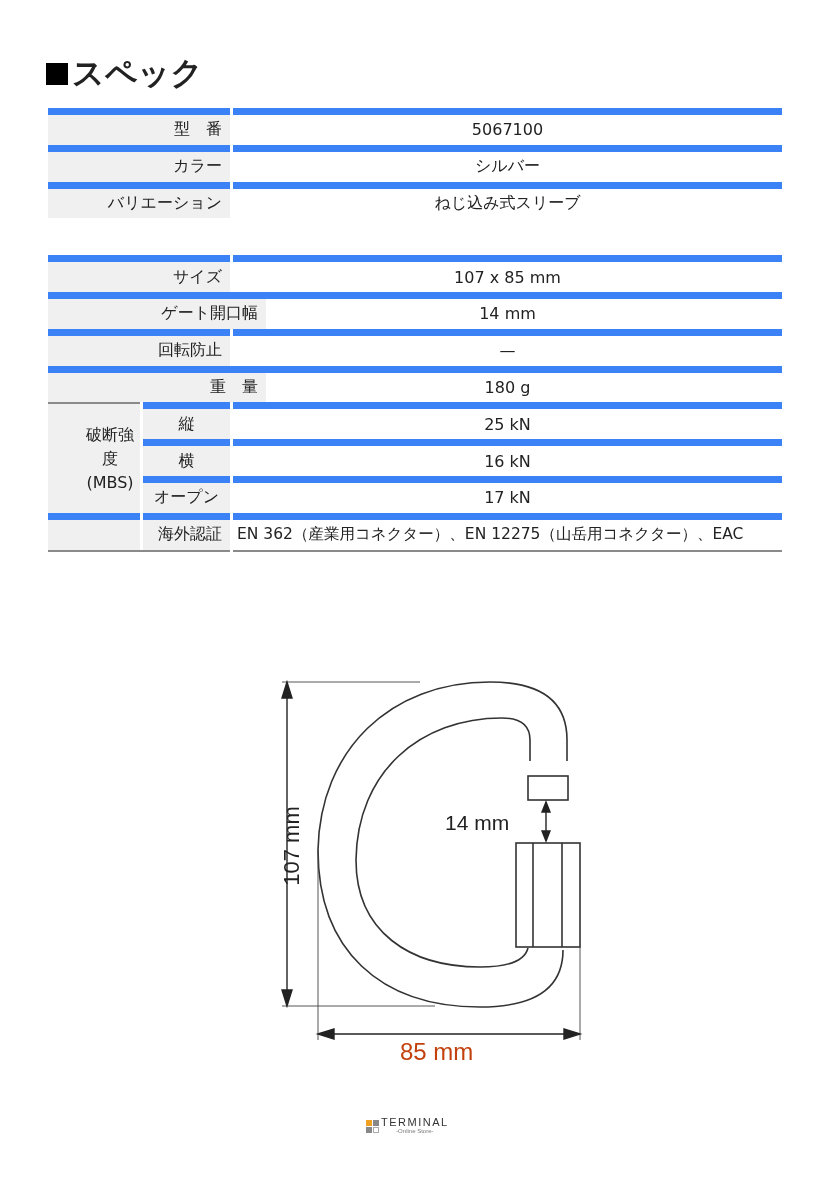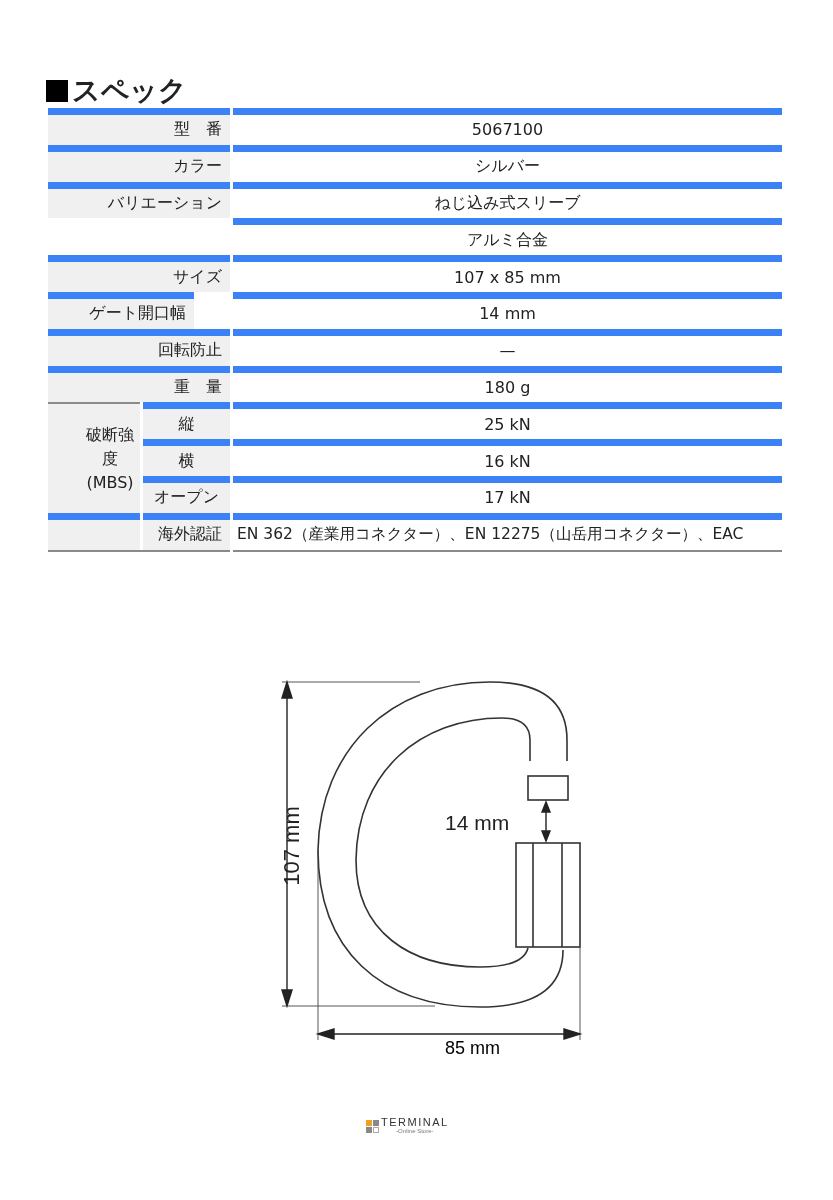--- a/index.html
+++ b/index.html
@@ -1,17 +1,17 @@
 <!DOCTYPE html>
 <html><head>
 <meta charset="utf-8">
 <style>
   html,body{margin:0;padding:0;background:#fff;}
   body{width:833px;height:1200px;position:relative;overflow:hidden;font-family:"DejaVu Sans","Liberation Sans",sans-serif;color:#222;}
-  .title{position:absolute;left:46px;top:72px;font-size:28px;font-weight:bold;letter-spacing:0px;display:flex;align-items:center;}
+  .title{position:absolute;left:46px;top:52px;font-size:32px;font-weight:bold;letter-spacing:0px;display:flex;align-items:center;}
   .title .sq{display:inline-block;width:22px;height:22px;background:#000;margin-right:4px;}
   .spec{position:absolute;left:48px;top:108px;width:734px;}
   .row{position:relative;height:36.8px;}
   .cell{position:absolute;top:0;height:100%;display:flex;align-items:center;font-size:16px;box-sizing:border-box;}
   .cell.line{border-top:7px solid #3b82f6;}
   .lab{background:#f0f0f0;justify-content:flex-end;padding-right:8px;}
   .val{justify-content:center;}
   .bottom{position:absolute;height:2px;background:#8a8a8a;}
   .mbs{position:absolute;left:0;width:92px;background:#f0f0f0;display:flex;align-items:center;justify-content:center;text-align:center;font-size:16px;line-height:24px;border-top:2px solid #8a8a8a;box-sizing:border-box;padding-left:32px;}
   .diagram{position:absolute;left:240px;top:660px;width:360px;height:420px;}
@@ -36,36 +36,35 @@
   </div>
   <div class="row">
     <div class="cell line val" style="left:185px;width:549px;">シルバー</div>
     <div class="cell line lab" style="left:0;width:182px;">カラー</div>
   </div>
   <div class="row">
     <div class="cell line lab" style="left:0;width:182px;">バリエーション</div>
     <div class="cell line val" style="left:185px;width:549px;">ねじ込み式スリーブ</div>
   </div>
   <div class="row">
-    <div class="cell line val" style="left:185px;width:549px;">アルミ合金</div>
   </div>
   <div class="row">
     <div class="cell line lab" style="left:0;width:182px;">サイズ</div>
     <div class="cell line val" style="left:185px;width:549px;">107 x 85 mm</div>
   </div>
   <div class="row">
-    <div class="cell line lab" style="left:0;width:146px;">ゲート開口幅</div>
+    <div class="cell line lab" style="left:0;width:218px;">ゲート開口幅</div>
     <div class="cell line val" style="left:185px;width:549px;">14 mm</div>
   </div>
   <div class="row">
     <div class="cell line lab" style="left:0;width:182px;">回転防止</div>
     <div class="cell line val" style="left:185px;width:549px;">—</div>
   </div>
   <div class="row">
-    <div class="cell line lab" style="left:0;width:182px;">重　量</div>
+    <div class="cell line lab" style="left:0;width:218px;">重　量</div>
     <div class="cell line val" style="left:185px;width:549px;">180 g</div>
   </div>
 
   <div style="position:relative;height:110.4px;">
     <div class="mbs" style="top:0;height:110.4px;">
       <div>
         <div>破断強度</div>
         <div>(MBS)</div>
       </div>
     </div>
@@ -124,21 +123,21 @@
       <line x1="86" y1="374" x2="332" y2="374"></line>
       <polygon points="78,374 94,369 94,379"></polygon>
       <polygon points="340,374 324,369 324,379"></polygon>
 
       <line x1="306" y1="144" x2="306" y2="178"></line>
       <polygon points="306,142 302,152 310,152"></polygon>
       <polygon points="306,181 302,171 310,171"></polygon>
     </g>
   </svg>
   <div style="position:absolute;left:-10px;top:150px;width:100px;height:40px;transform:rotate(-90deg);transform-origin:50% 50%;font-size:22px;font-family:'Liberation Sans',sans-serif;text-align:center;line-height:40px;color:#222;left:2px;top:166px;">107 mm</div>
-  <div style="position:absolute;left:160px;top:378px;width:100px;text-align:right;font-size:18px;font-family:'Liberation Sans',sans-serif;color:#000000;">85 mm</div>
+  <div style="position:absolute;left:160px;top:378px;width:100px;text-align:left;font-size:24px;font-family:'Liberation Sans',sans-serif;color:#c2410c;">85 mm</div>
   <div style="position:absolute;left:205px;top:151px;font-size:21px;font-family:'Liberation Sans',sans-serif;color:#222;">14 mm</div>
 </div>
 
 <div class="logo">
   <div class="grid">
     <span style="background:#f0a020;"></span>
     <span style="background:#888;"></span>
     <span style="background:#888;"></span>
     <span style="background:#fff;border:1px solid #aaa;box-sizing:border-box;"></span>
   </div>

